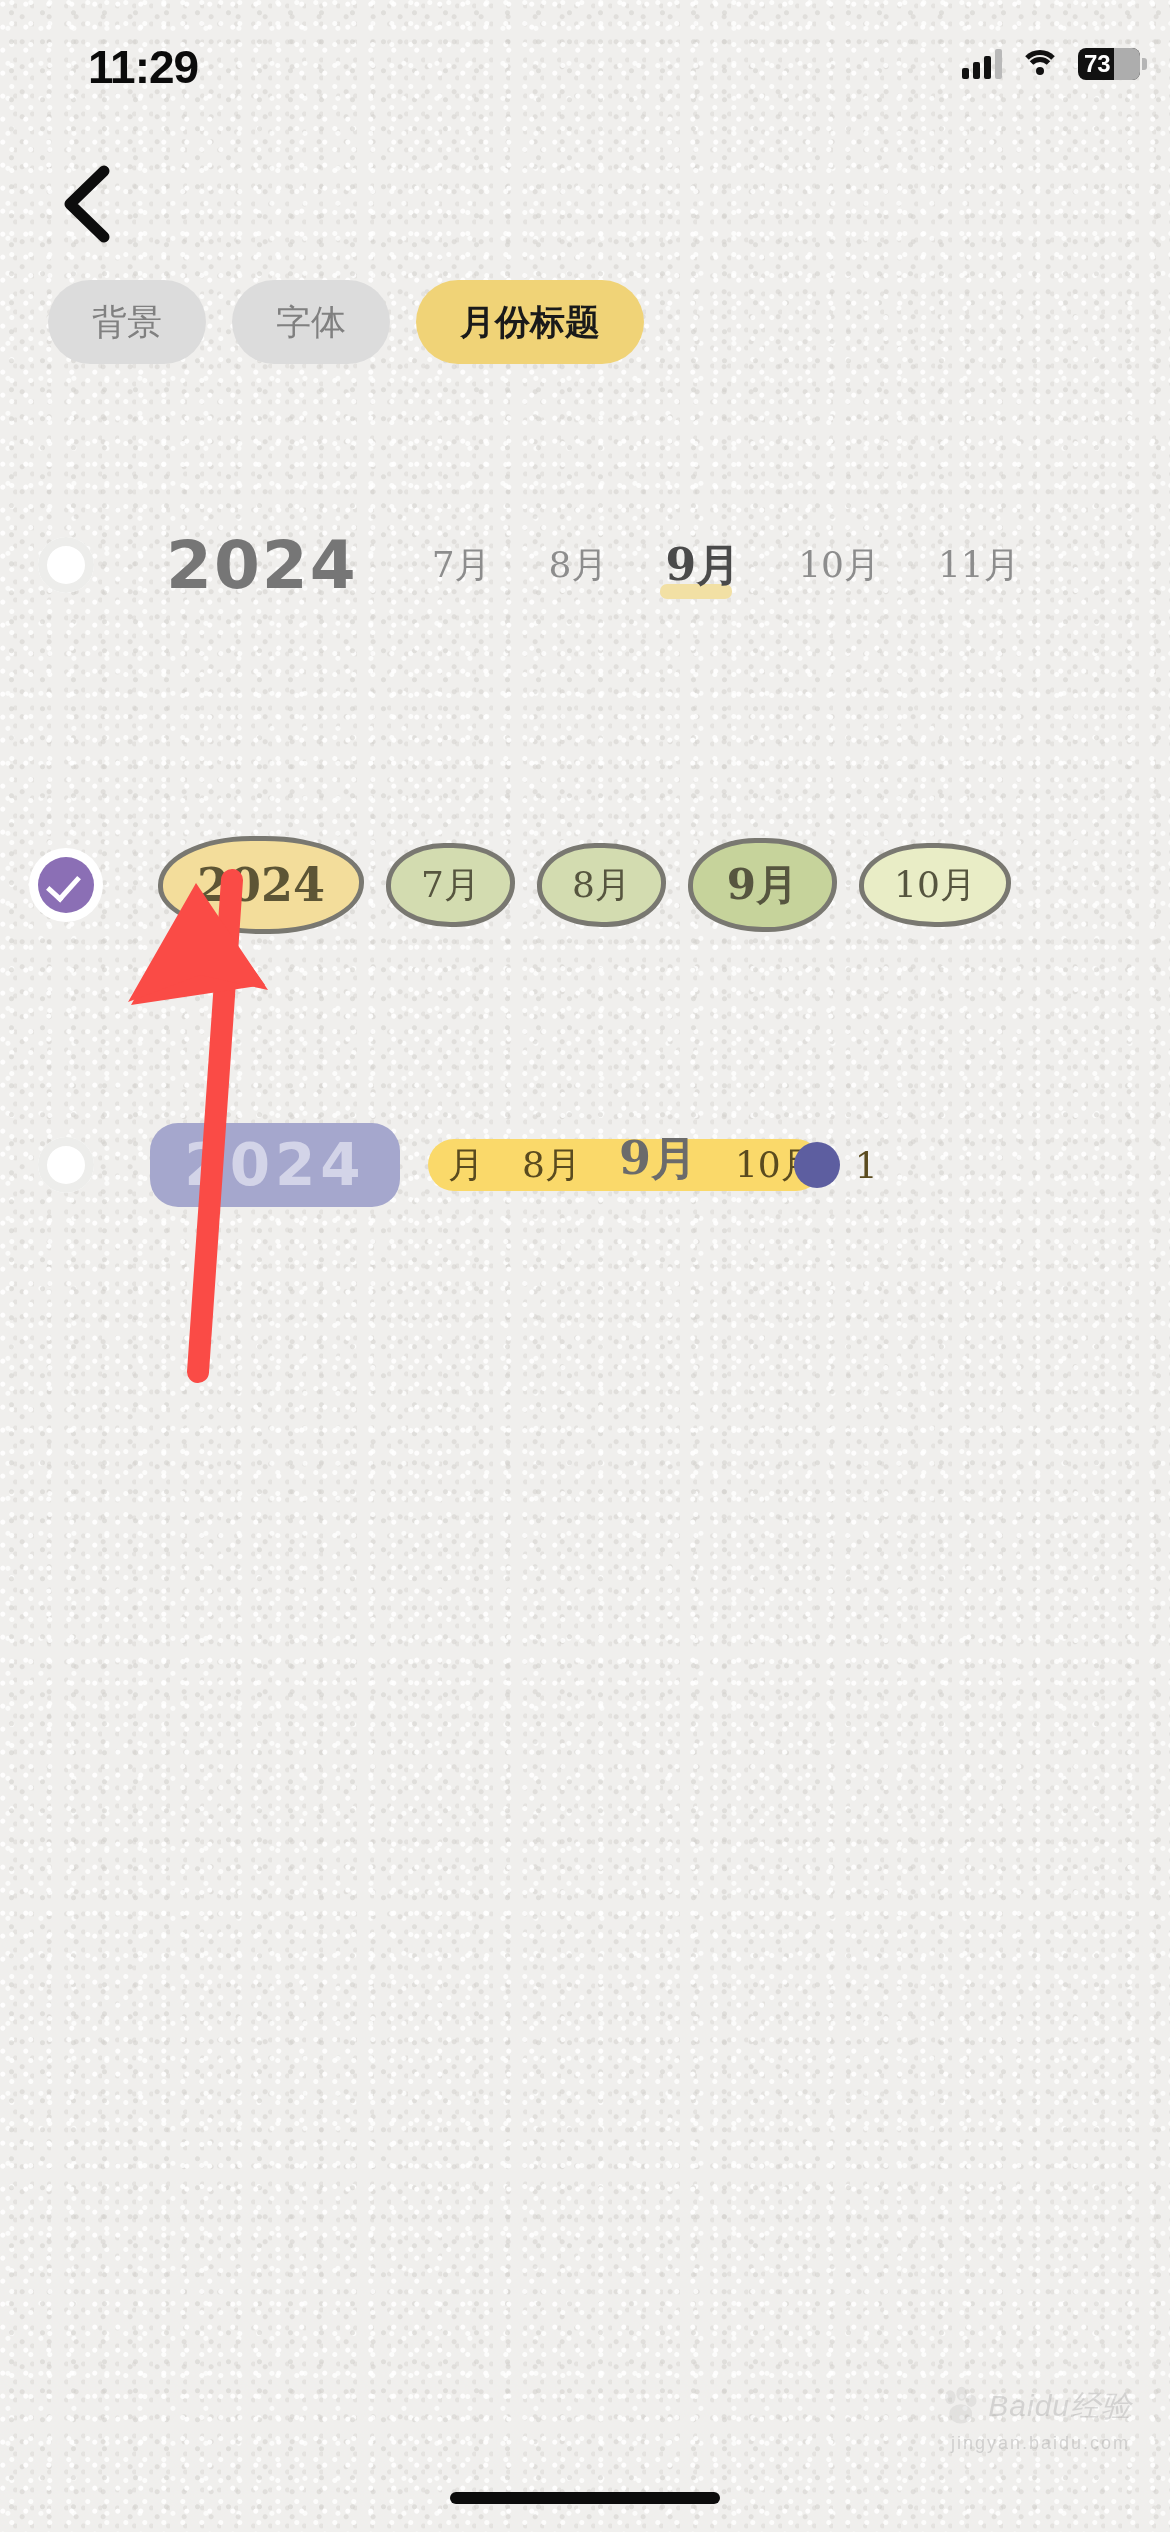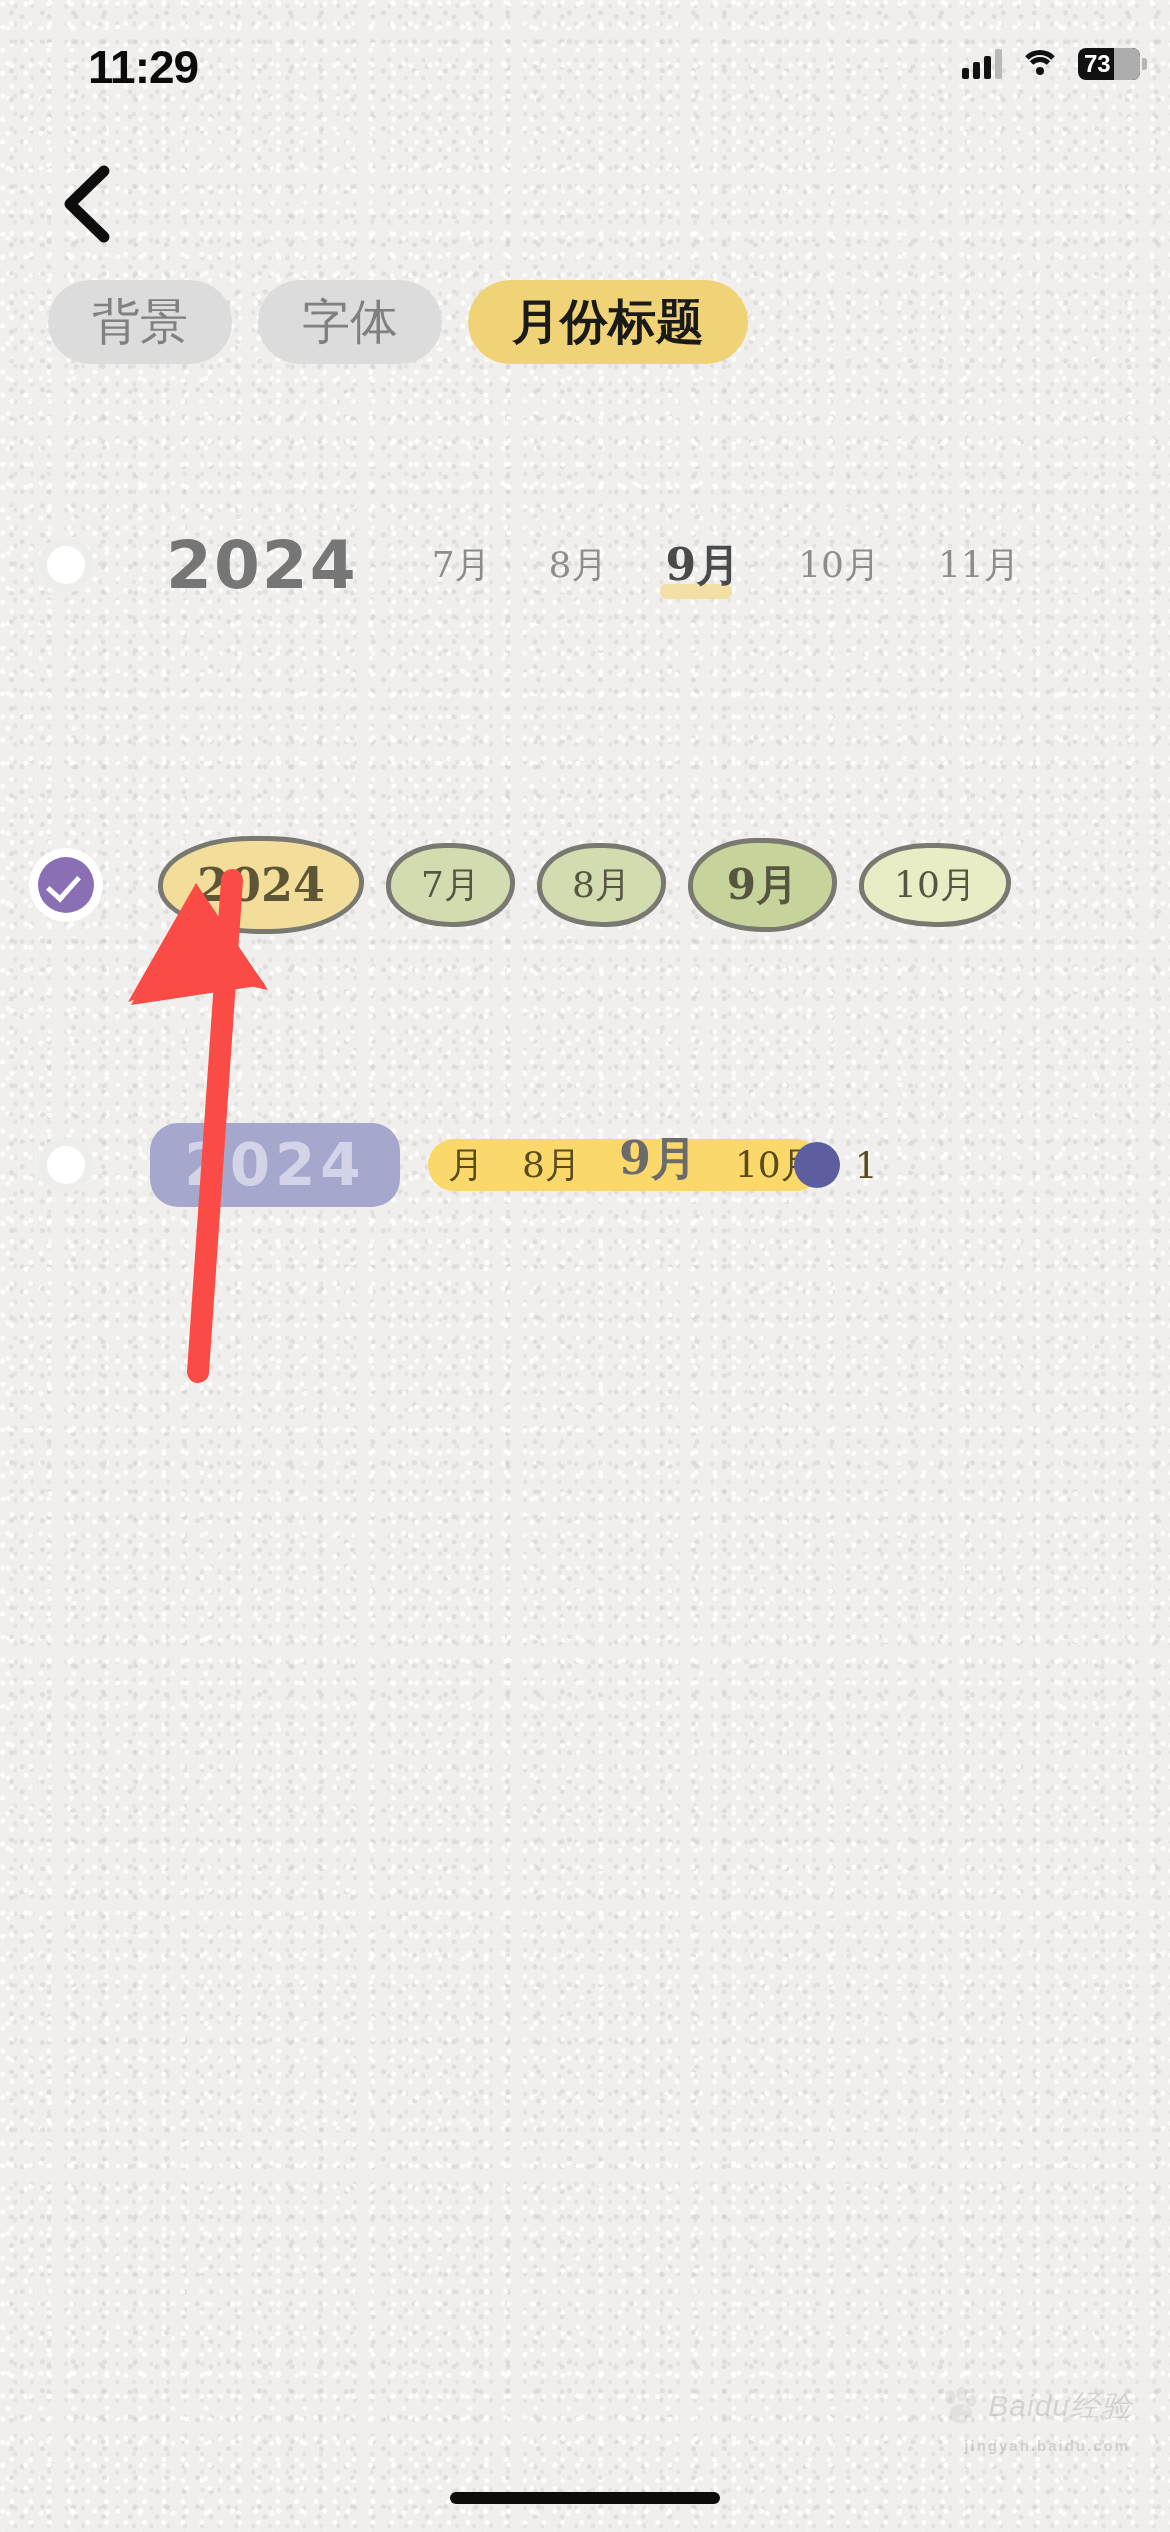--- a/index.html
+++ b/index.html
@@ -138,21 +138,21 @@
     display: flex;
     gap: 26px;
   }
   .tab {
     height: 84px;
     border-radius: 42px;
     display: flex;
     align-items: center;
     justify-content: center;
     padding: 0 44px;
-    font-size: 48px;
+    font-size: 35px;
     color: #808080;
     background: #dcdcdc;
     cursor: pointer;
     white-space: nowrap;
   }
   .tab.active {
     background: #f0d377;
     color: #1a1a1a;
     font-weight: bold;
   }
@@ -345,26 +345,25 @@
   }
   .wm-text {
     font-size: 30px;
     color: #9a9a9a;
     font-family: "Liberation Sans", sans-serif;
     letter-spacing: 1px;
   }
   .wm-sub {
     position: absolute;
     right: 40px; bottom: 78px;
-    font-size: 15px;
+    font-size: 18px;
     color: #b6b6b6;
     letter-spacing: 2px;
     opacity: 0.55;
     font-family: "Liberation Sans", sans-serif;
-    font-weight: bold;
   }
   .wm-paw {
     width: 42px; height: 42px;
     opacity: 0.5;
   }
 
   
   .home-indicator {
     position: absolute;
     left: 50%;

